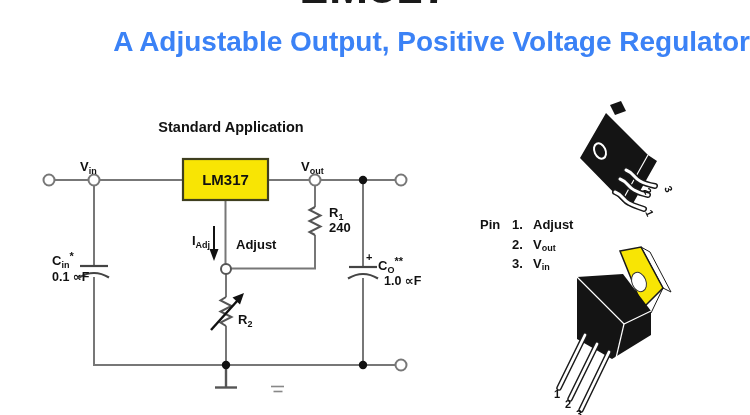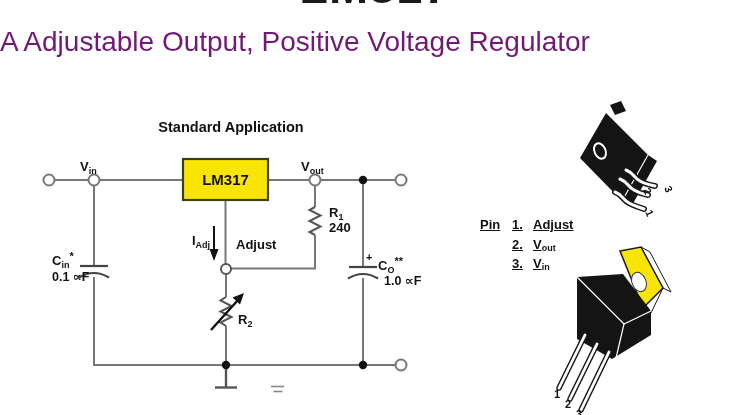--- a/index.html
+++ b/index.html
@@ -7,27 +7,27 @@
   body {
     position:relative; overflow:hidden; background:#ffffff;
     font-family:"Liberation Sans","DejaVu Sans",sans-serif; color:#111;
   }
   .page-title {
     position:absolute; top:-37px; left:0; right:0; text-align:center;
     font-size:47px; font-weight:bold; line-height:1; color:#1a1a1a;
     letter-spacing:1px;
   }
   .page-subtitle {
-    position:absolute; top:26px; left:0; right:0; text-align:left;
-    font-size:28px; font-weight:normal; color:#701a75; letter-spacing:0px;
+    position:absolute; top:26px; left:0; right:0; text-align:right;
+    font-size:28px; font-weight:bold; color:#3b82f6; letter-spacing:0px;
   }
   .schematic { position:absolute; left:0; top:100px; }
   .pinout {
     position:absolute; left:480px; top:217px;
-    font-size:13px; font-weight:bold; line-height:16.5px;text-decoration:underline;
+    font-size:13px; font-weight:bold; line-height:16.5px;
   }
   .pinout .row { display:flex; }
   .pinout .pincol { width:32px; }
   .pinout .numcol { width:21px; }
   .pinout sub { font-size:9px; vertical-align:-2px; }
   .pkg-top { position:absolute; left:560px; top:98px; }
   .pkg-bottom { position:absolute; left:540px; top:245px; }
   svg text { fill:#111; font-family:"Liberation Sans","DejaVu Sans",sans-serif; font-weight:bold; }
 </style>
 </head>

